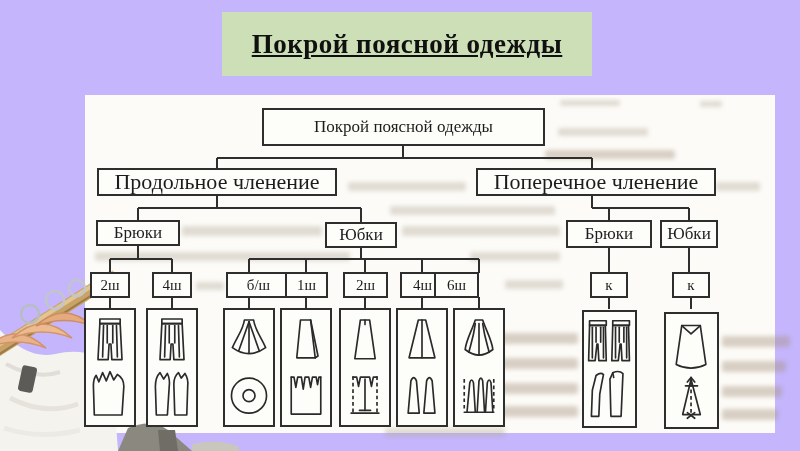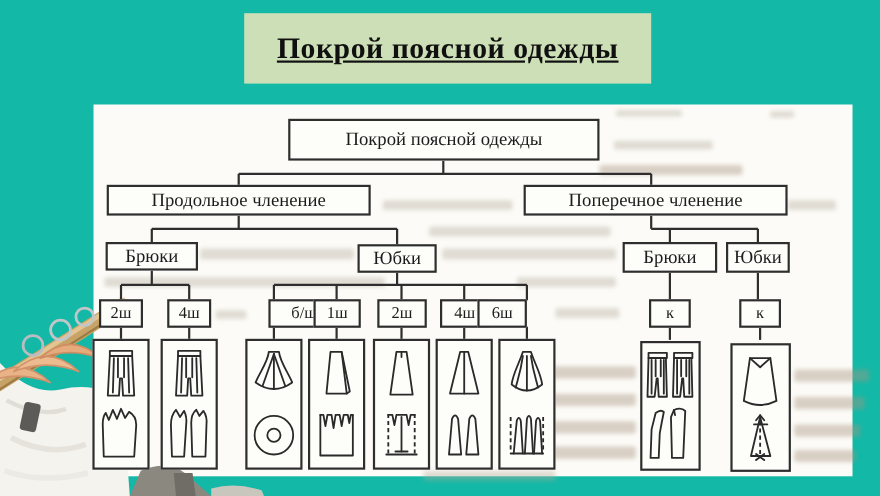--- a/index.html
+++ b/index.html
@@ -1,30 +1,30 @@
 <!DOCTYPE html>
 <html><head>
 <meta charset="utf-8">
 <style>
   html,body{margin:0;padding:0;background:#ffffff;}
-  .stage{position:relative;width:800px;height:451px;overflow:hidden;background:#14b8a6;
+  .stage{position:relative;width:800px;height:451px;overflow:hidden;background:#c4b5fd;
          font-family:"Liberation Serif", serif;}
   
   .scan{position:absolute;left:85px;top:95px;width:690px;height:338px;background:#fcfbf7;z-index:1;}
   .noise{position:absolute;background:#b2a999;opacity:.38;filter:blur(2px);border-radius:2px;z-index:2;}
   .noise.warm{background:#a8937f;opacity:.42;}
   
   .banner{position:absolute;left:222px;top:12px;width:370px;height:64px;background:#cddfb6;
           display:flex;align-items:center;justify-content:center;z-index:5;}
   .banner span{font-size:27px;font-weight:bold;text-decoration:underline;color:#101010;letter-spacing:.5px;}
   
   .fbox{position:absolute;border:2px solid #2e2e2e;background:#fdfdfa;display:flex;align-items:center;
         justify-content:center;color:#1c1c1c;z-index:6;box-sizing:border-box;}
   .lvl1{font-size:17px;}
-  .lvl2{font-size:17px;}
+  .lvl2{font-size:22px;}
   .lvl3{font-size:17px;}
   .code{font-size:15px;font-family:Liberation Serif, serif;}
   .illus{position:absolute;border:2px solid #2e2e2e;background:#fdfdfa;z-index:6;box-sizing:border-box;}
   .illus svg{display:block;width:100%;height:100%;}
   svg.wires{position:absolute;left:0;top:0;z-index:4;}
   svg.photo{position:absolute;left:0;top:268px;z-index:3;}
   .ln{stroke:#2e2e2e;stroke-width:2;}
   .art{stroke:#2a2a2a;stroke-width:1.8;fill:none;stroke-linejoin:round;stroke-linecap:round;}
   .artd{stroke:#2a2a2a;stroke-width:1.8;fill:none;stroke-dasharray:4 3;}
 </style>
@@ -142,21 +142,21 @@
   <div class="fbox lvl3" style="left:660px;top:220px;width:58px;height:28px">
     <span>Юбки</span>
   </div>
 
   <div class="fbox code" style="left:90px;top:272px;width:40px;height:26px">
     <span>2ш</span>
     </div>
   <div class="fbox code" style="left:152px;top:272px;width:40px;height:26px">
     <span>4ш</span>
     </div>
-  <div class="fbox code" style="left:244px;top:272px;width:65px;height:26px">
+  <div class="fbox code" style="left:226px;top:272px;width:65px;height:26px">
     <span>б/ш</span>
     </div>
   <div class="fbox code" style="left:285px;top:272px;width:43px;height:26px">
     <span>1ш</span>
     </div>
   <div class="fbox code" style="left:343px;top:272px;width:45px;height:26px">
     <span>2ш</span>
     </div>
   <div class="fbox code" style="left:400px;top:272px;width:45px;height:26px">
     <span>4ш</span>

